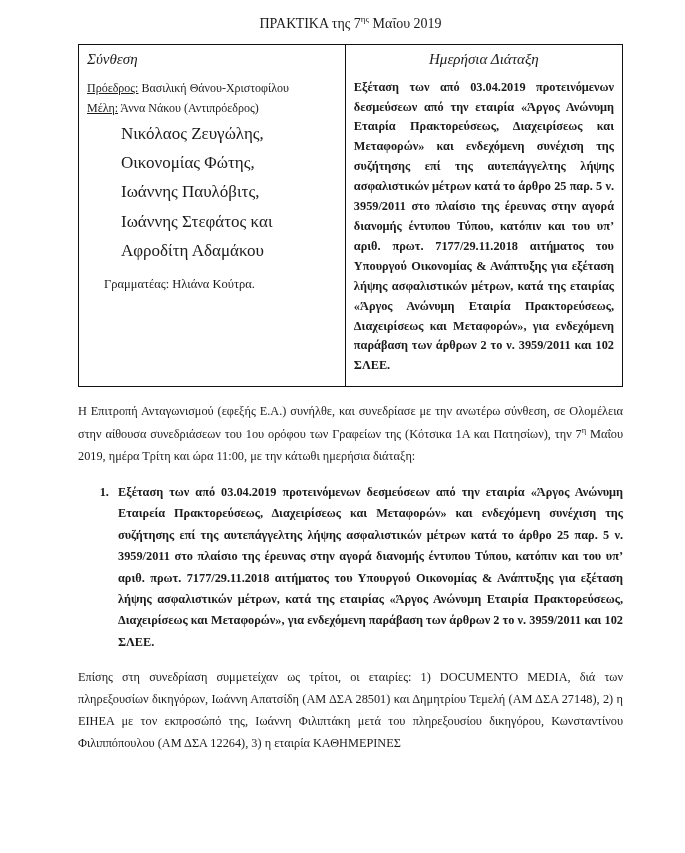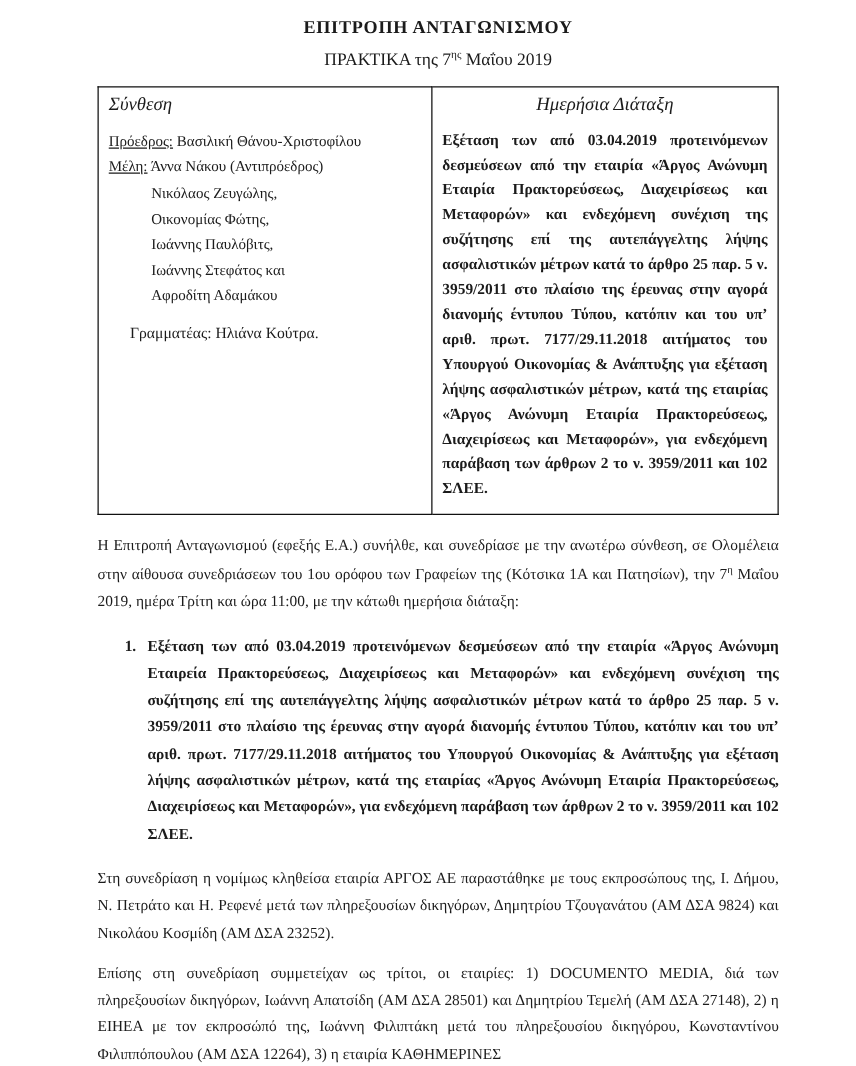--- a/index.html
+++ b/index.html
@@ -70,21 +70,21 @@
   }
   .comp-row .lbl {
     text-decoration: underline;
   }
   .member-list {
     margin: 0;
     padding: 0;
     list-style: none;
   }
   .member-list li {
-    font-size: 12px;
+    font-size: 17px;
     line-height: 1.72;
     padding-left: 34px;
   }
   .gram {
     margin-top: 12px;
     font-size: 12.5px;
     margin-left: 17px;
   }
   .agenda-text {
     font-size: 12.3px;
@@ -110,21 +110,20 @@
     text-align: justify;
     padding-left: 6px;
   }
 </style>
 </head>
 <body>
 
 <div class="page">
 
   <div class="title-block">
-    <div class="title-line1">ΕΠΙΤΡΟΠΗ ΑΝΤΑΓΩΝΙΣΜΟΥ</div>
     <div class="title-line3"><span>ΠΡΑΚΤΙΚΑ της 7</span><sup>ης</sup><span> Μαΐου 2019</span></div>
   </div>
 
   <table class="main">
     <tbody>
         <tr>
       <td class="col-left">
         <div class="cell-head">Σύνθεση</div>
         <div class="comp-row"><span class="lbl">Πρόεδρος:</span><span> Βασιλική Θάνου-Χριστοφίλου</span></div>
         <div class="comp-row"><span class="lbl">Μέλη:</span><span> Άννα Νάκου (Αντιπρόεδρος)</span></div>
@@ -144,16 +143,15 @@
     </tr>
   </tbody>
     </table>
 
   <p class="body-para"><span>Η Επιτροπή Ανταγωνισμού (εφεξής Ε.Α.) συνήλθε, και συνεδρίασε με την ανωτέρω σύνθεση, σε Ολομέλεια στην αίθουσα συνεδριάσεων του 1ου ορόφου των Γραφείων της (Κότσικα 1Α και Πατησίων), την 7</span><sup>η</sup><span> Μαΐου 2019, ημέρα Τρίτη και ώρα 11:00, με την κάτωθι ημερήσια διάταξη:</span></p>
 
   <ol class="numbered">
     <li>Εξέταση των από 03.04.2019 προτεινόμενων δεσμεύσεων από την εταιρία «Άργος Ανώνυμη Εταιρεία Πρακτορεύσεως, Διαχειρίσεως και Μεταφορών» και ενδεχόμενη συνέχιση της συζήτησης επί της αυτεπάγγελτης λήψης ασφαλιστικών μέτρων κατά το άρθρο 25 παρ. 5 ν. 3959/2011 στο πλαίσιο της έρευνας στην αγορά διανομής έντυπου Τύπου, κατόπιν και του υπ’ αριθ. πρωτ. 7177/29.11.2018 αιτήματος του Υπουργού Οικονομίας &amp; Ανάπτυξης για εξέταση λήψης ασφαλιστικών μέτρων, κατά της εταιρίας «Άργος Ανώνυμη Εταιρία Πρακτορεύσεως, Διαχειρίσεως και Μεταφορών», για ενδεχόμενη παράβαση των άρθρων 2 το ν. 3959/2011 και 102 ΣΛΕΕ.</li>
   </ol>
 
-  <p class="body-para">Στη συνεδρίαση η νομίμως κληθείσα εταιρία ΑΡΓΟΣ ΑΕ παραστάθηκε με τους εκπροσώπους της, Ι. Δήμου, Ν. Πετράτο και Η. Ρεφενέ μετά των πληρεξουσίων δικηγόρων, Δημητρίου Τζουγανάτου (ΑΜ ΔΣΑ 9824) και Νικολάου Κοσμίδη (ΑΜ ΔΣΑ 23252).</p>
   <p class="body-para">Επίσης στη συνεδρίαση συμμετείχαν ως τρίτοι, οι εταιρίες: 1) DOCUMENTO MEDIA, διά των πληρεξουσίων δικηγόρων, Ιωάννη Απατσίδη (ΑΜ ΔΣΑ 28501) και Δημητρίου Τεμελή (ΑΜ ΔΣΑ 27148), 2) η ΕΙΗΕΑ με τον εκπροσώπό της, Ιωάννη Φιλιπτάκη μετά του πληρεξουσίου δικηγόρου, Κωνσταντίνου Φιλιππόπουλου (ΑΜ ΔΣΑ 12264), 3) η εταιρία ΚΑΘΗΜΕΡΙΝΕΣ</p>
 
 </div>
 
 </body></html>

